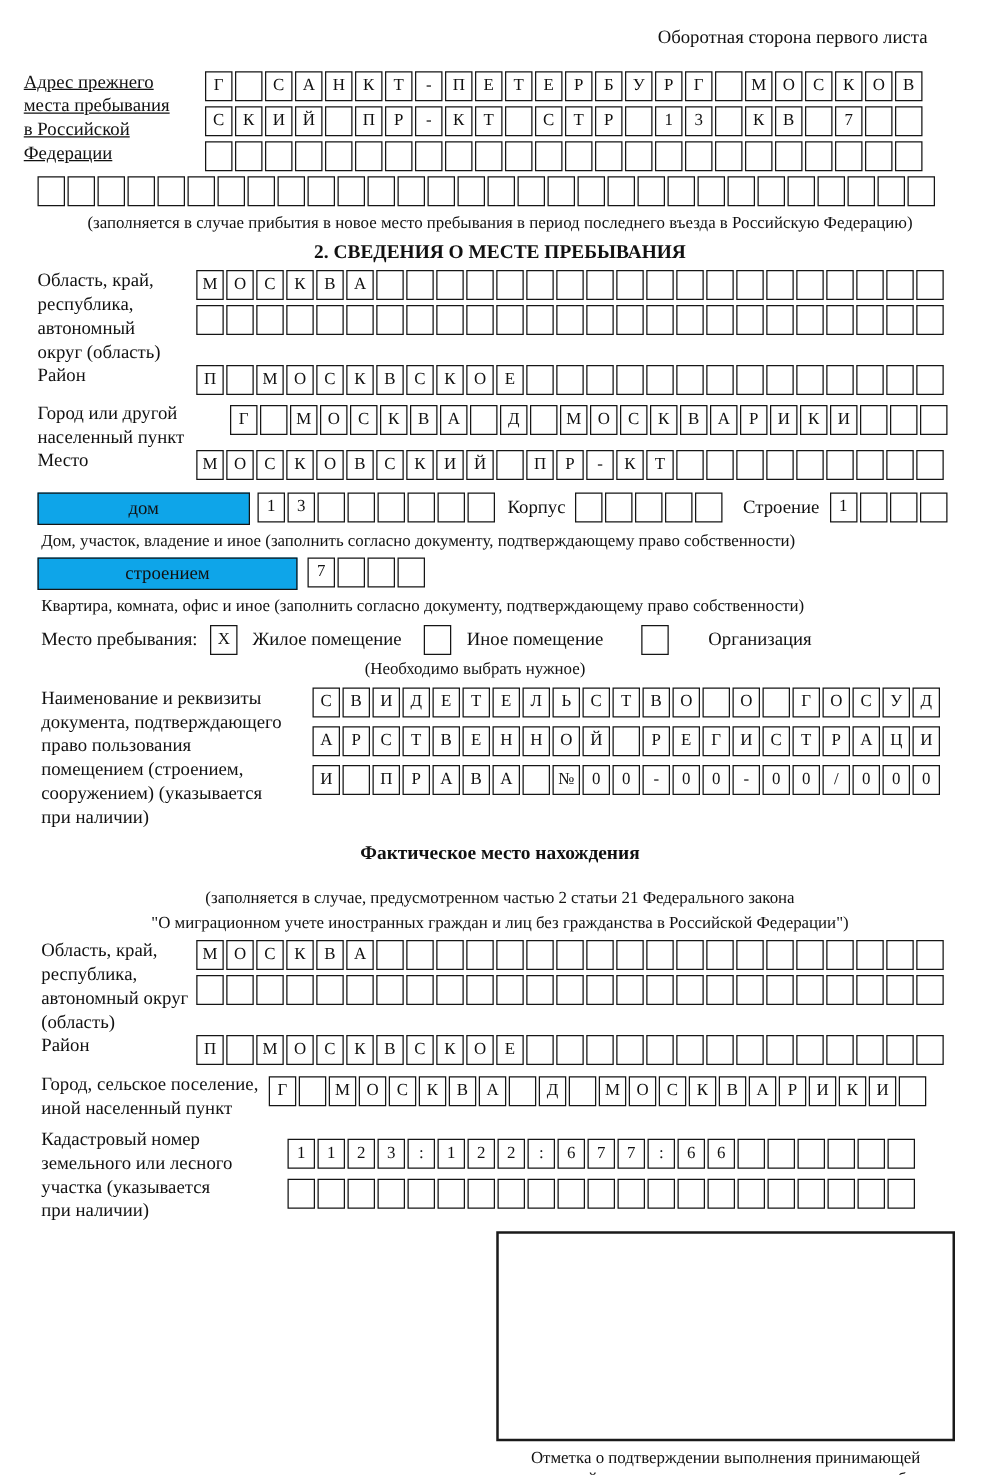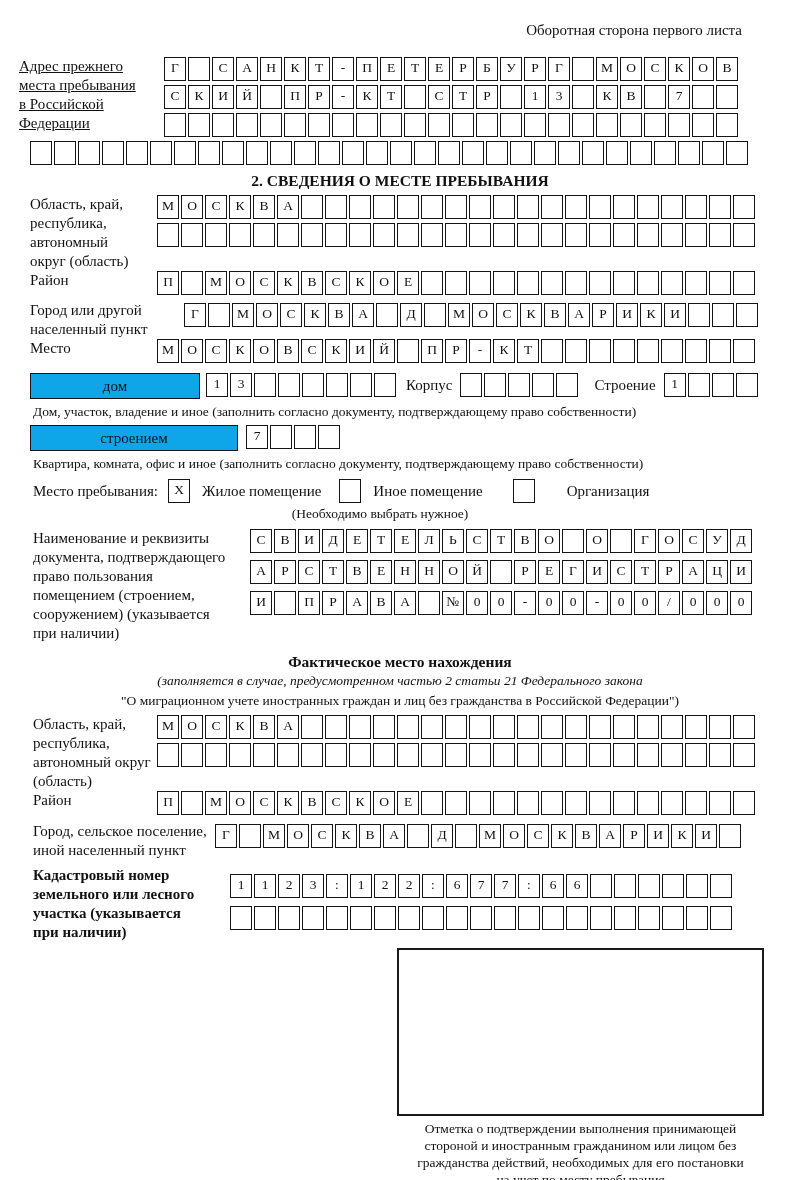--- a/index.html
+++ b/index.html
@@ -32,20 +32,21 @@
 места пребывания
 в Российской
 Федерации</div>
     <div>
       <div class="grid"><span class="cell">Г</span><span class="cell"></span><span class="cell">С</span><span class="cell">А</span><span class="cell">Н</span><span class="cell">К</span><span class="cell">Т</span><span class="cell">-</span><span class="cell">П</span><span class="cell">Е</span><span class="cell">Т</span><span class="cell">Е</span><span class="cell">Р</span><span class="cell">Б</span><span class="cell">У</span><span class="cell">Р</span><span class="cell">Г</span><span class="cell"></span><span class="cell">М</span><span class="cell">О</span><span class="cell">С</span><span class="cell">К</span><span class="cell">О</span><span class="cell">В</span></div>
       <div class="grid"><span class="cell">С</span><span class="cell">К</span><span class="cell">И</span><span class="cell">Й</span><span class="cell"></span><span class="cell">П</span><span class="cell">Р</span><span class="cell">-</span><span class="cell">К</span><span class="cell">Т</span><span class="cell"></span><span class="cell">С</span><span class="cell">Т</span><span class="cell">Р</span><span class="cell"></span><span class="cell">1</span><span class="cell">3</span><span class="cell"></span><span class="cell">К</span><span class="cell">В</span><span class="cell"></span><span class="cell">7</span><span class="cell"></span><span class="cell"></span></div>
       <div class="grid"><span class="cell"></span><span class="cell"></span><span class="cell"></span><span class="cell"></span><span class="cell"></span><span class="cell"></span><span class="cell"></span><span class="cell"></span><span class="cell"></span><span class="cell"></span><span class="cell"></span><span class="cell"></span><span class="cell"></span><span class="cell"></span><span class="cell"></span><span class="cell"></span><span class="cell"></span><span class="cell"></span><span class="cell"></span><span class="cell"></span><span class="cell"></span><span class="cell"></span><span class="cell"></span><span class="cell"></span></div>
     </div>
   </div>
   <div class="grid" style="margin-left:30px;"><span class="cell"></span><span class="cell"></span><span class="cell"></span><span class="cell"></span><span class="cell"></span><span class="cell"></span><span class="cell"></span><span class="cell"></span><span class="cell"></span><span class="cell"></span><span class="cell"></span><span class="cell"></span><span class="cell"></span><span class="cell"></span><span class="cell"></span><span class="cell"></span><span class="cell"></span><span class="cell"></span><span class="cell"></span><span class="cell"></span><span class="cell"></span><span class="cell"></span><span class="cell"></span><span class="cell"></span><span class="cell"></span><span class="cell"></span><span class="cell"></span><span class="cell"></span><span class="cell"></span><span class="cell"></span></div>
+  <div class="note center">(заполняется в случае прибытия в новое место пребывания в период последнего въезда в Российскую Федерацию)</div>
 
   <div class="h2">2. СВЕДЕНИЯ О МЕСТЕ ПРЕБЫВАНИЯ</div>
 
   <div class="row" style="margin:5px 0 0 30px;">
     <div class="lbl" style="width:127px;">Область, край,
 республика,
 автономный
 округ (область)</div>
     <div>
       <div class="grid"><span class="cell">М</span><span class="cell">О</span><span class="cell">С</span><span class="cell">К</span><span class="cell">В</span><span class="cell">А</span><span class="cell"></span><span class="cell"></span><span class="cell"></span><span class="cell"></span><span class="cell"></span><span class="cell"></span><span class="cell"></span><span class="cell"></span><span class="cell"></span><span class="cell"></span><span class="cell"></span><span class="cell"></span><span class="cell"></span><span class="cell"></span><span class="cell"></span><span class="cell"></span><span class="cell"></span><span class="cell"></span><span class="cell"></span></div>
@@ -104,21 +105,21 @@
 сооружением) (указывается
 при наличии)</div>
     <div>
       <div class="grid" style="margin-bottom:7px;"><span class="cell">С</span><span class="cell">В</span><span class="cell">И</span><span class="cell">Д</span><span class="cell">Е</span><span class="cell">Т</span><span class="cell">Е</span><span class="cell">Л</span><span class="cell">Ь</span><span class="cell">С</span><span class="cell">Т</span><span class="cell">В</span><span class="cell">О</span><span class="cell"></span><span class="cell">О</span><span class="cell"></span><span class="cell">Г</span><span class="cell">О</span><span class="cell">С</span><span class="cell">У</span><span class="cell">Д</span></div>
       <div class="grid" style="margin-bottom:7px;"><span class="cell">А</span><span class="cell">Р</span><span class="cell">С</span><span class="cell">Т</span><span class="cell">В</span><span class="cell">Е</span><span class="cell">Н</span><span class="cell">Н</span><span class="cell">О</span><span class="cell">Й</span><span class="cell"></span><span class="cell">Р</span><span class="cell">Е</span><span class="cell">Г</span><span class="cell">И</span><span class="cell">С</span><span class="cell">Т</span><span class="cell">Р</span><span class="cell">А</span><span class="cell">Ц</span><span class="cell">И</span></div>
       <div class="grid"><span class="cell">И</span><span class="cell"></span><span class="cell">П</span><span class="cell">Р</span><span class="cell">А</span><span class="cell">В</span><span class="cell">А</span><span class="cell"></span><span class="cell">№</span><span class="cell">0</span><span class="cell">0</span><span class="cell">-</span><span class="cell">0</span><span class="cell">0</span><span class="cell">-</span><span class="cell">0</span><span class="cell">0</span><span class="cell">/</span><span class="cell">0</span><span class="cell">0</span><span class="cell">0</span></div>
     </div>
   </div>
 
   <div class="h2" style="margin-top:10px;">Фактическое место нахождения</div>
-  <div class="note center" style="margin-top:0;line-height:20px;font-style:italic;">(заполняется в случае, предусмотренном частью 2 статьи 21 Федерального закона</div>
+  <div class="note center" style="margin-top:16px;line-height:20px;">(заполняется в случае, предусмотренном частью 2 статьи 21 Федерального закона</div>
   <div class="note center" style="line-height:20px;">"О миграционном учете иностранных граждан и лиц без гражданства в Российской Федерации")</div>
 
   <div class="row" style="margin:4px 0 0 33px;">
     <div class="lbl" style="width:124px;">Область, край,
 республика,
 автономный округ
 (область)</div>
     <div>
       <div class="grid"><span class="cell">М</span><span class="cell">О</span><span class="cell">С</span><span class="cell">К</span><span class="cell">В</span><span class="cell">А</span><span class="cell"></span><span class="cell"></span><span class="cell"></span><span class="cell"></span><span class="cell"></span><span class="cell"></span><span class="cell"></span><span class="cell"></span><span class="cell"></span><span class="cell"></span><span class="cell"></span><span class="cell"></span><span class="cell"></span><span class="cell"></span><span class="cell"></span><span class="cell"></span><span class="cell"></span><span class="cell"></span><span class="cell"></span></div>
       <div class="grid"><span class="cell"></span><span class="cell"></span><span class="cell"></span><span class="cell"></span><span class="cell"></span><span class="cell"></span><span class="cell"></span><span class="cell"></span><span class="cell"></span><span class="cell"></span><span class="cell"></span><span class="cell"></span><span class="cell"></span><span class="cell"></span><span class="cell"></span><span class="cell"></span><span class="cell"></span><span class="cell"></span><span class="cell"></span><span class="cell"></span><span class="cell"></span><span class="cell"></span><span class="cell"></span><span class="cell"></span><span class="cell"></span></div>
@@ -130,21 +131,21 @@
     <div class="grid"><span class="cell">П</span><span class="cell"></span><span class="cell">М</span><span class="cell">О</span><span class="cell">С</span><span class="cell">К</span><span class="cell">В</span><span class="cell">С</span><span class="cell">К</span><span class="cell">О</span><span class="cell">Е</span><span class="cell"></span><span class="cell"></span><span class="cell"></span><span class="cell"></span><span class="cell"></span><span class="cell"></span><span class="cell"></span><span class="cell"></span><span class="cell"></span><span class="cell"></span><span class="cell"></span><span class="cell"></span><span class="cell"></span><span class="cell"></span></div>
   </div>
 
   <div class="row" style="margin:3px 0 0 33px;">
     <div class="lbl" style="width:182px;">Город, сельское поселение,
 иной населенный пункт</div>
     <div class="grid" style="margin-top:2px;"><span class="cell">Г</span><span class="cell"></span><span class="cell">М</span><span class="cell">О</span><span class="cell">С</span><span class="cell">К</span><span class="cell">В</span><span class="cell">А</span><span class="cell"></span><span class="cell">Д</span><span class="cell"></span><span class="cell">М</span><span class="cell">О</span><span class="cell">С</span><span class="cell">К</span><span class="cell">В</span><span class="cell">А</span><span class="cell">Р</span><span class="cell">И</span><span class="cell">К</span><span class="cell">И</span><span class="cell"></span></div>
   </div>
 
   <div class="row" style="margin:6px 0 0 33px;">
-    <div class="lbl" style="width:197px;font-weight:bold;">Кадастровый номер
+    <div class="lbl" style="width:197px;">Кадастровый номер
 земельного или лесного
 участка (указывается
 при наличии)</div>
     <div style="margin-top:8px;">
       <div class="grid" style="margin-bottom:8px;"><span class="cell">1</span><span class="cell">1</span><span class="cell">2</span><span class="cell">3</span><span class="cell">:</span><span class="cell">1</span><span class="cell">2</span><span class="cell">2</span><span class="cell">:</span><span class="cell">6</span><span class="cell">7</span><span class="cell">7</span><span class="cell">:</span><span class="cell">6</span><span class="cell">6</span><span class="cell"></span><span class="cell"></span><span class="cell"></span><span class="cell"></span><span class="cell"></span><span class="cell"></span></div>
       <div class="grid"><span class="cell"></span><span class="cell"></span><span class="cell"></span><span class="cell"></span><span class="cell"></span><span class="cell"></span><span class="cell"></span><span class="cell"></span><span class="cell"></span><span class="cell"></span><span class="cell"></span><span class="cell"></span><span class="cell"></span><span class="cell"></span><span class="cell"></span><span class="cell"></span><span class="cell"></span><span class="cell"></span><span class="cell"></span><span class="cell"></span><span class="cell"></span></div>
     </div>
   </div>
 
   <div class="bigbox" style="margin:6px 0 0 397px;width:367px;height:168px;"></div>

